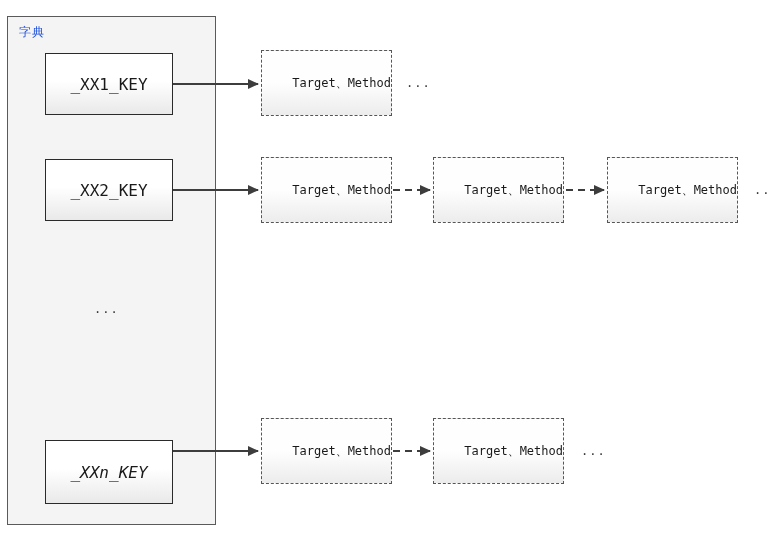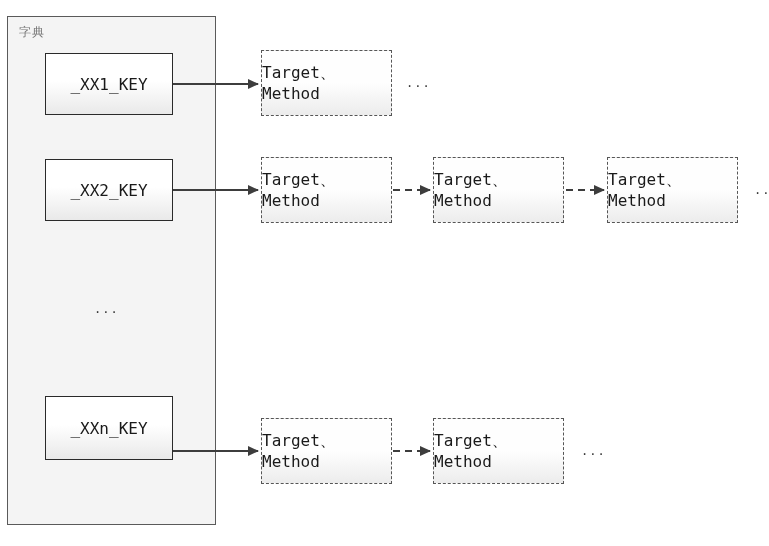--- a/index.html
+++ b/index.html
@@ -16,21 +16,21 @@
     left:7px;top:16px;
     width:209px;height:509px;
     background:#f4f4f4;
     border:1px solid #5a5a5a;
     box-sizing:border-box;
   }
   .dict-label{
     position:absolute;
     left:11px;top:7px;
     font-size:12px;
-    color:#737373;
+    color:#1d4ed8;
     letter-spacing:1px;
     font-family:"DejaVu Sans","Liberation Sans",sans-serif;
   }
   .key-box{
     position:absolute;
     left:45px;
     width:128px;height:62px;
     background:linear-gradient(180deg,#ffffff 45%,#e9e9e9 100%);
     border:1px solid #2a2a2a;
     box-sizing:border-box;
@@ -38,21 +38,21 @@
     font-size:16px;
     color:#1a1a1a;
   }
   .target-box{
     position:absolute;
     width:131px;height:66px;
     background:linear-gradient(180deg,#fefefe 50%,#ececec 100%);
     border:1px dashed #565656;
     box-sizing:border-box;
     display:flex;align-items:center;justify-content:flex-end;
-    font-size:16px;
+    font-size:12px;
     color:#1a1a1a;
   }
   .ellipsis{
     position:absolute;
     font-size:12px;
     color:#3a3a3a;
     letter-spacing:1px;
     line-height:14px;
   }
   .arrow-layer{
@@ -71,21 +71,21 @@
     <div class="dict-label">字典</div>
   </div>
 
   <div class="key-box" style="top:53px;">
     <span>_XX1_KEY</span>
   </div>
   <div class="key-box" style="top:159px;text-align:right;">
     <span>_XX2_KEY</span>
   </div>
   <div class="ellipsis" style="left:94px;top:302px;">...</div>
-  <div class="key-box" style="top:396px;height:64px;">
+  <div class="key-box" style="top:440px;height:64px;font-style:italic;">
     <span>_XXn_KEY</span>
   </div>
 
   <div class="target-box" style="left:261px;top:50px;">
     <span>Target、Method</span>
   </div>
   <div class="ellipsis" style="left:406px;top:76px;">...</div>
 
   <div class="target-box" style="left:261px;top:157px;">
     <span>Target、Method</span>

